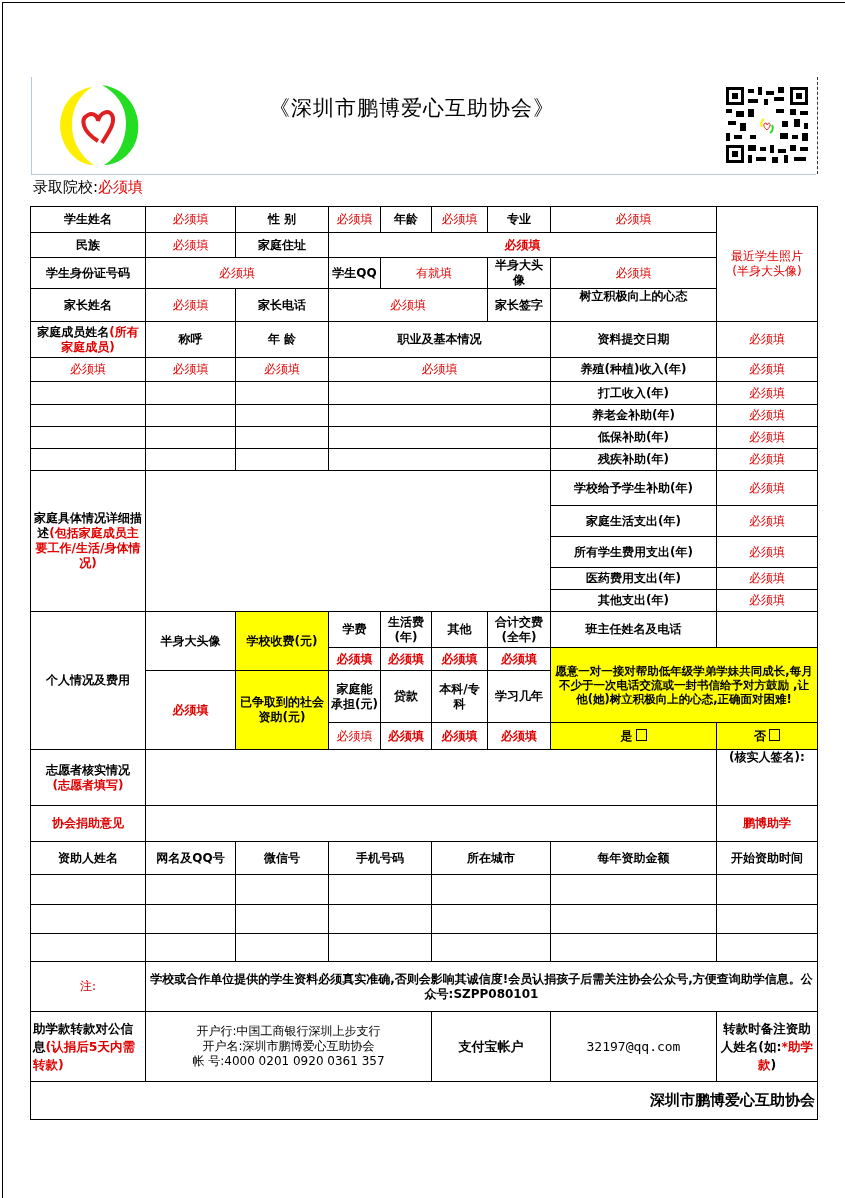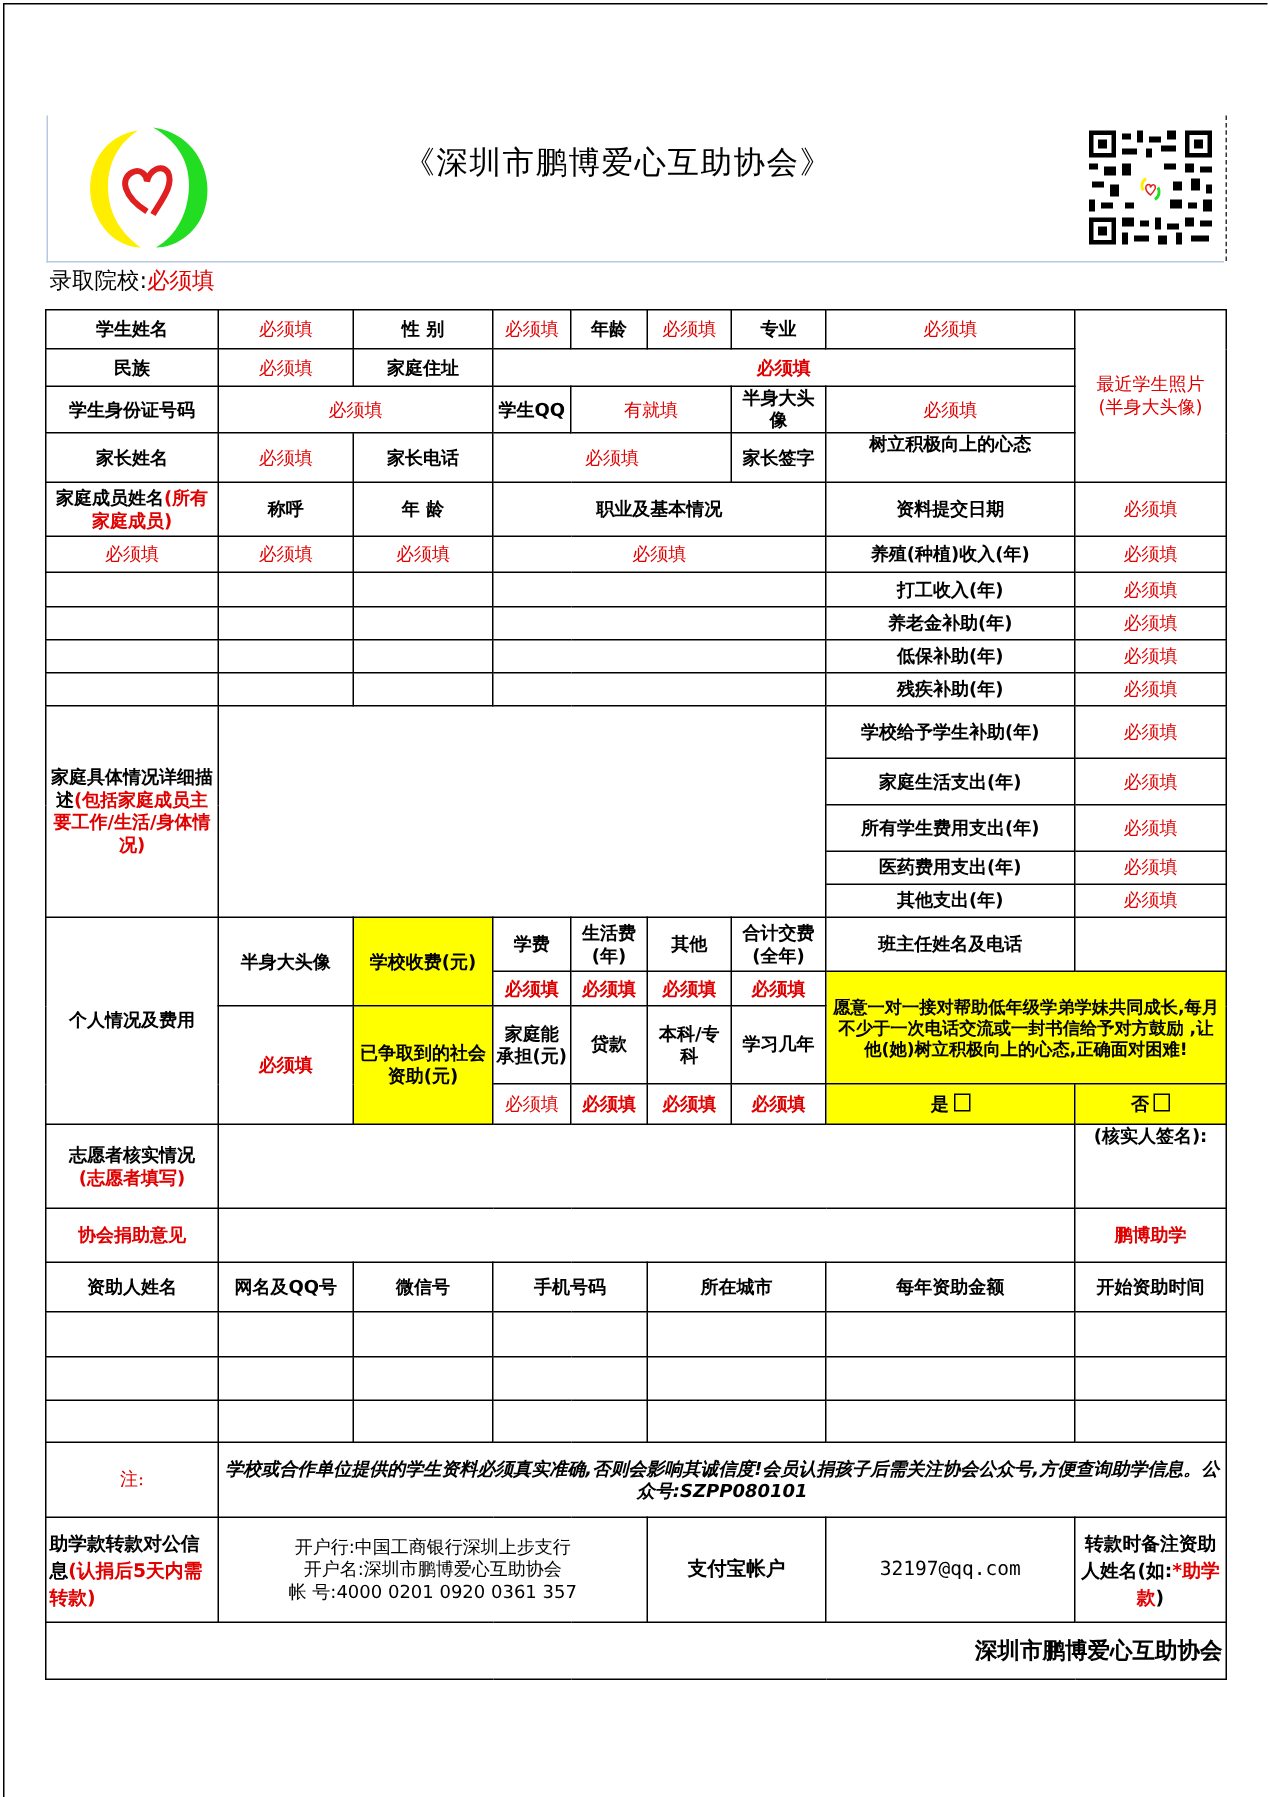--- a/index.html
+++ b/index.html
@@ -11,21 +11,21 @@
   .title{position:absolute;left:150px;top:14px;width:460px;text-align:center;font-family:"DejaVu Serif","Liberation Serif",serif;font-size:21px;line-height:34px;letter-spacing:1px;}
   .qr{position:absolute;left:692px;top:8px;width:86px;height:80px;}
   .school{position:absolute;left:33px;top:178px;font-size:15px;font-weight:normal;}
   .red{color:#e00000;}
   .redb{color:#e00000;font-weight:bold;}
   table.main{position:absolute;left:30px;top:206px;border-collapse:collapse;table-layout:fixed;width:788px;}
   table.main td{border:1.5px solid #000;text-align:center;vertical-align:middle;font-size:12px;padding:0 2px;line-height:15px;overflow:hidden;}
   .lbl{font-weight:bold;}
   .yellow{background:#ffff00;}
   .note-big{font-family:"DejaVu Serif","Liberation Serif",serif;color:#e00000;font-size:26px;}
-  .note-text{font-size:15px;font-weight:bold;line-height:22px;font-style:italic;}
+  .note-text{font-size:15px;font-weight:bold;line-height:22px;}
   .mono{font-family:"DejaVu Sans Mono","Liberation Mono",monospace;font-size:12px;}
   .pay-info{font-size:12.5px;line-height:17px;}
   .left{text-align:left !important;}
   .topalign{vertical-align:top !important;}
   .chk{display:inline-block;width:9px;height:10px;border:1px solid #000;vertical-align:-1px;margin-left:3px;background:#ffff00;}
 </style>
 </head>
 <body>
 
 <div class="frame"></div>

